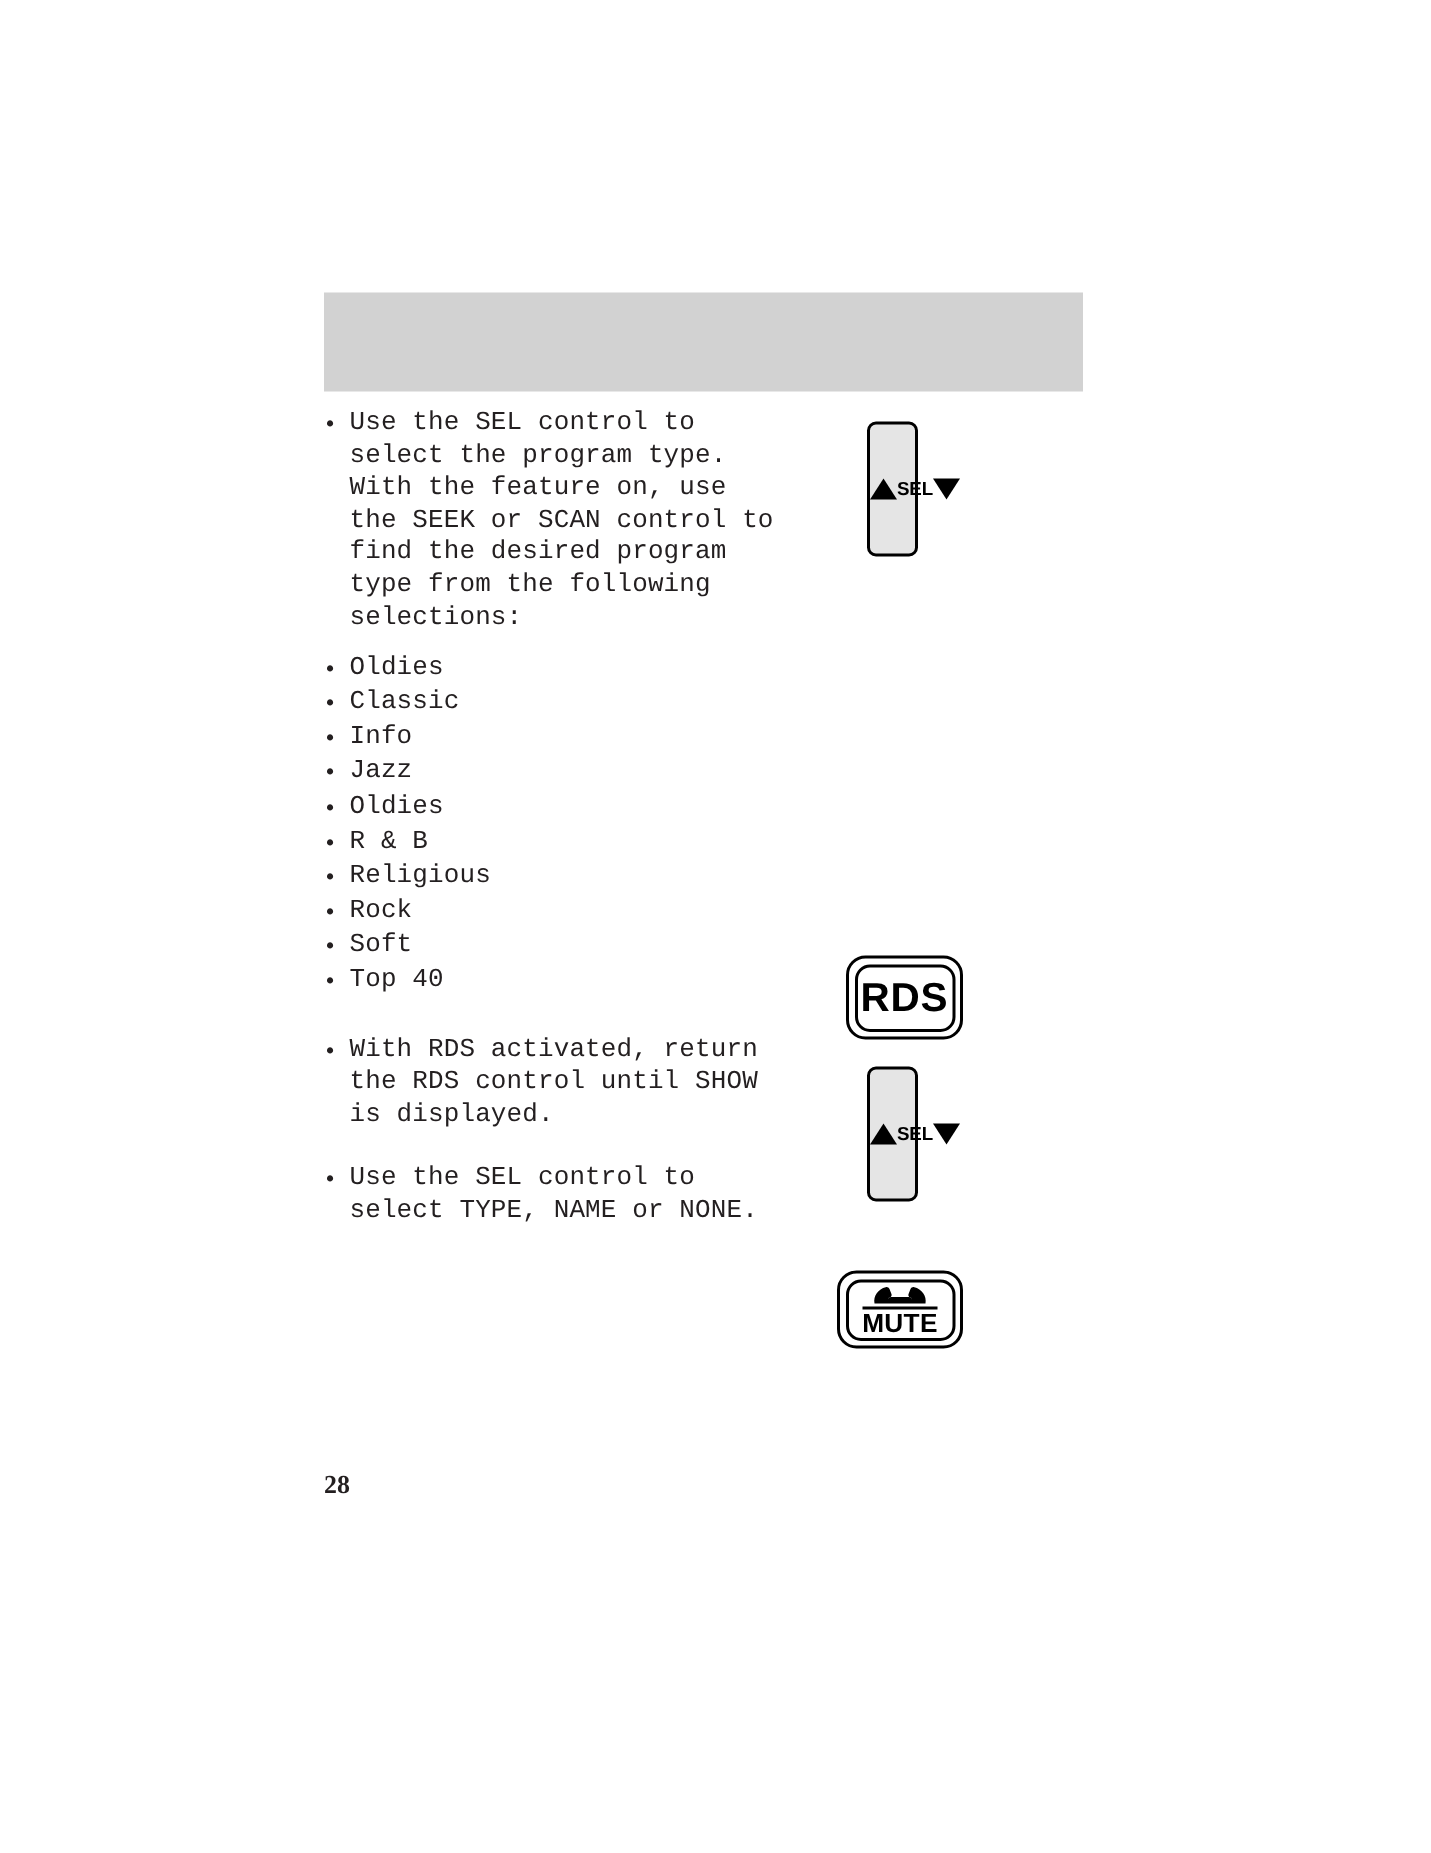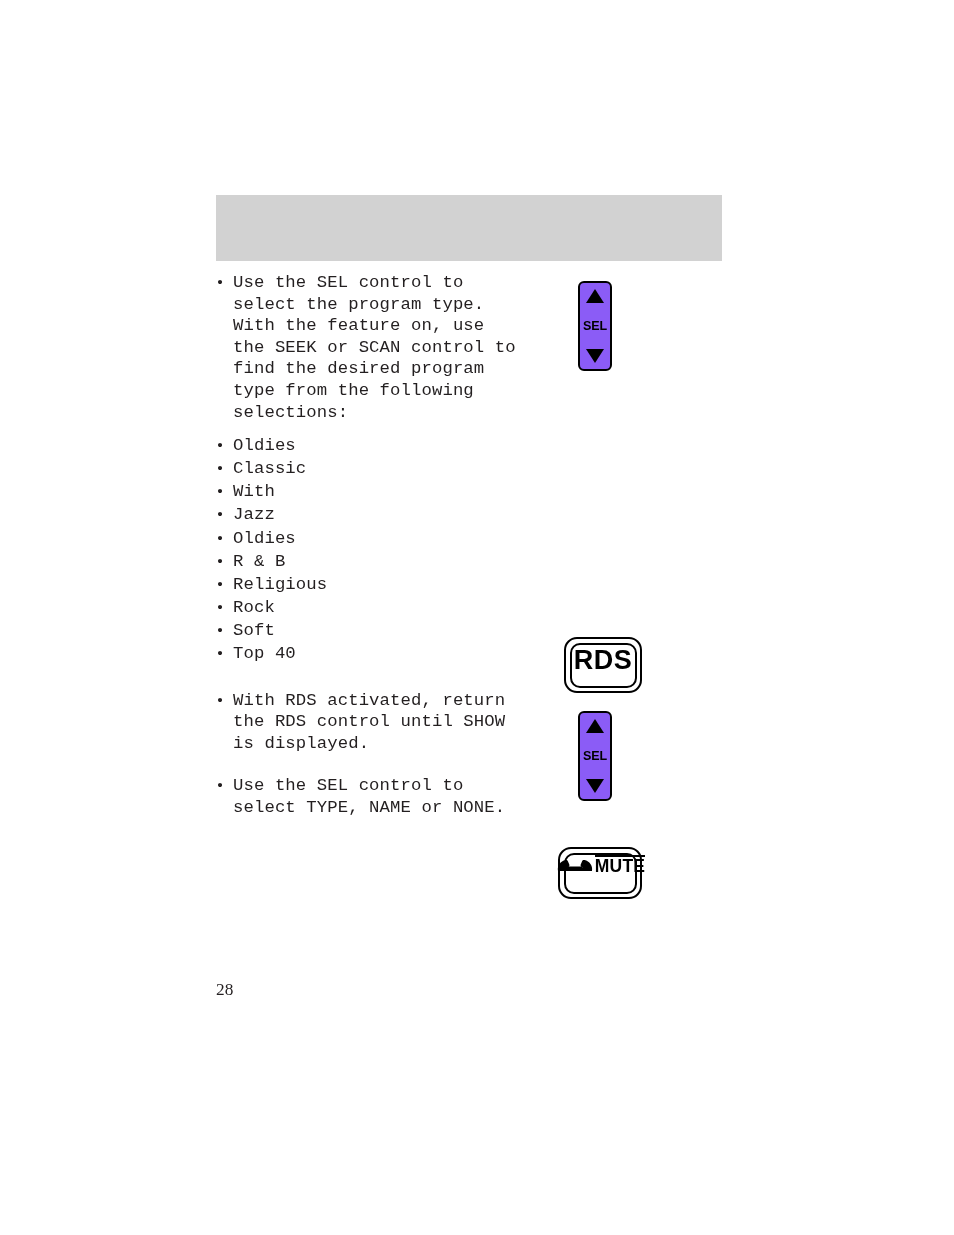--- a/index.html
+++ b/index.html
@@ -64,25 +64,25 @@
   .genre-list .bullet-item { margin-bottom: 1.5px; }
 
   
   .btn-col { position: absolute; left: 0; top: 0; }
 
   
   .sel-switch {
     position: absolute;
     box-sizing: border-box;
     width: 34px;
-    background: #8b5cf6;
+    background: #e5e5e5;
     border: 2.5px solid #000000;
     border-radius: 6px;
     display: flex;
-    flex-direction: column;
+    flex-direction: row;
     align-items: center;
     justify-content: space-between;
     padding: 6px 0 6px 0;
   }
   .sel-switch .tri {
     width: 0; height: 0;
     border-left: 9px solid transparent;
     border-right: 9px solid transparent;
   }
   .sel-switch .tri-up { border-bottom: 14px solid #000; }
@@ -106,52 +106,53 @@
     padding: 3.5px;
   }
   .push-btn > .inner {
     box-sizing: border-box;
     width: 100%; height: 100%;
     border: 2px solid #000000;
     border-radius: 10px;
     display: flex;
     flex-direction: column;
     align-items: center;
-    justify-content: flex-start;
+    justify-content: center;
   }
   .push-btn .btn-text {
     font-family: "Liberation Sans", "DejaVu Sans", sans-serif;
     font-weight: bold;
     color: #000;
   }
   .rds-btn .btn-text { font-size: 27px; letter-spacing: .5px; }
 
   .mute-btn .mute-stack {
     display: flex;
-    flex-direction: row;
+    flex-direction: column;
     align-items: center;
     justify-content: center;
     line-height: 1;
   }
   .mute-btn .handset { display: block; margin-bottom: 1px; }
   .mute-btn .btn-text {
     font-size: 17.5px;
     letter-spacing: .2px;
     border-top: 2.5px solid #000;
     padding-top: 0px;
     line-height: 19px;
   }
 
   
   .page-number {
     position: absolute;
     left: 216px;
     top: 980px;
     font-size: 17.3px;
     line-height: 20px;
+    font-weight: bold;
   }
 </style>
 </head>
 <body>
 
 <div id="page">
 
   <div class="header-band"></div>
 
   <div class="text-col">
@@ -165,21 +166,21 @@
       <div class="bullet-item">
         <span class="bullet-dot">•</span>
         <span class="btext">Oldies</span>
       </div>
       <div class="bullet-item">
         <span class="bullet-dot">•</span>
         <span class="btext">Classic</span>
       </div>
       <div class="bullet-item">
         <span class="bullet-dot">•</span>
-        <span class="btext">With</span>
+        <span class="btext">Info</span>
       </div>
       <div class="bullet-item">
         <span class="bullet-dot">•</span>
         <span class="btext">Jazz</span>
       </div>
       <div class="bullet-item">
         <span class="bullet-dot">•</span>
         <span class="btext">Oldies</span>
       </div>
       <div class="bullet-item">

